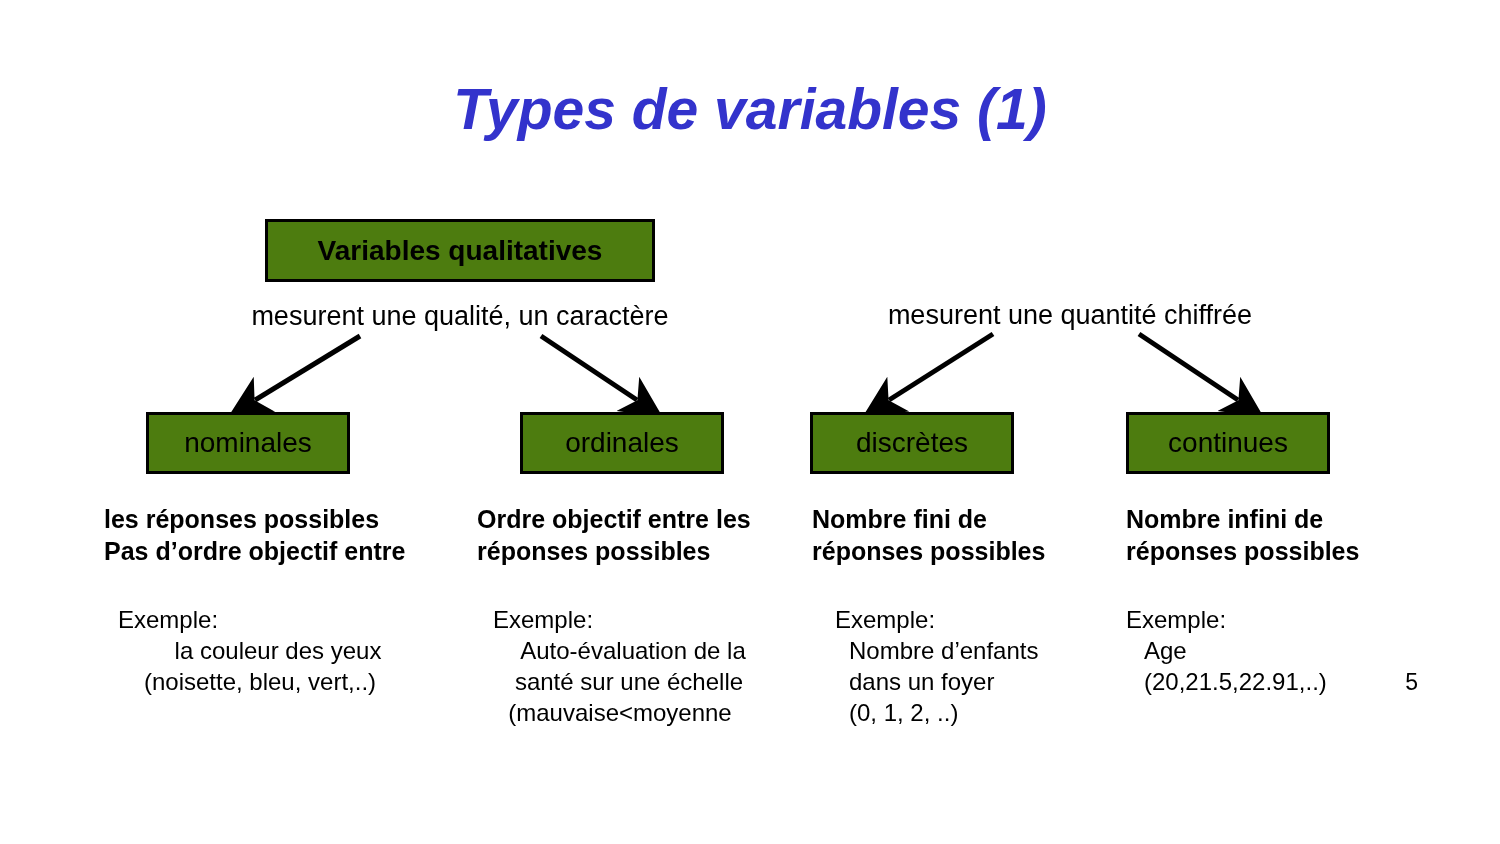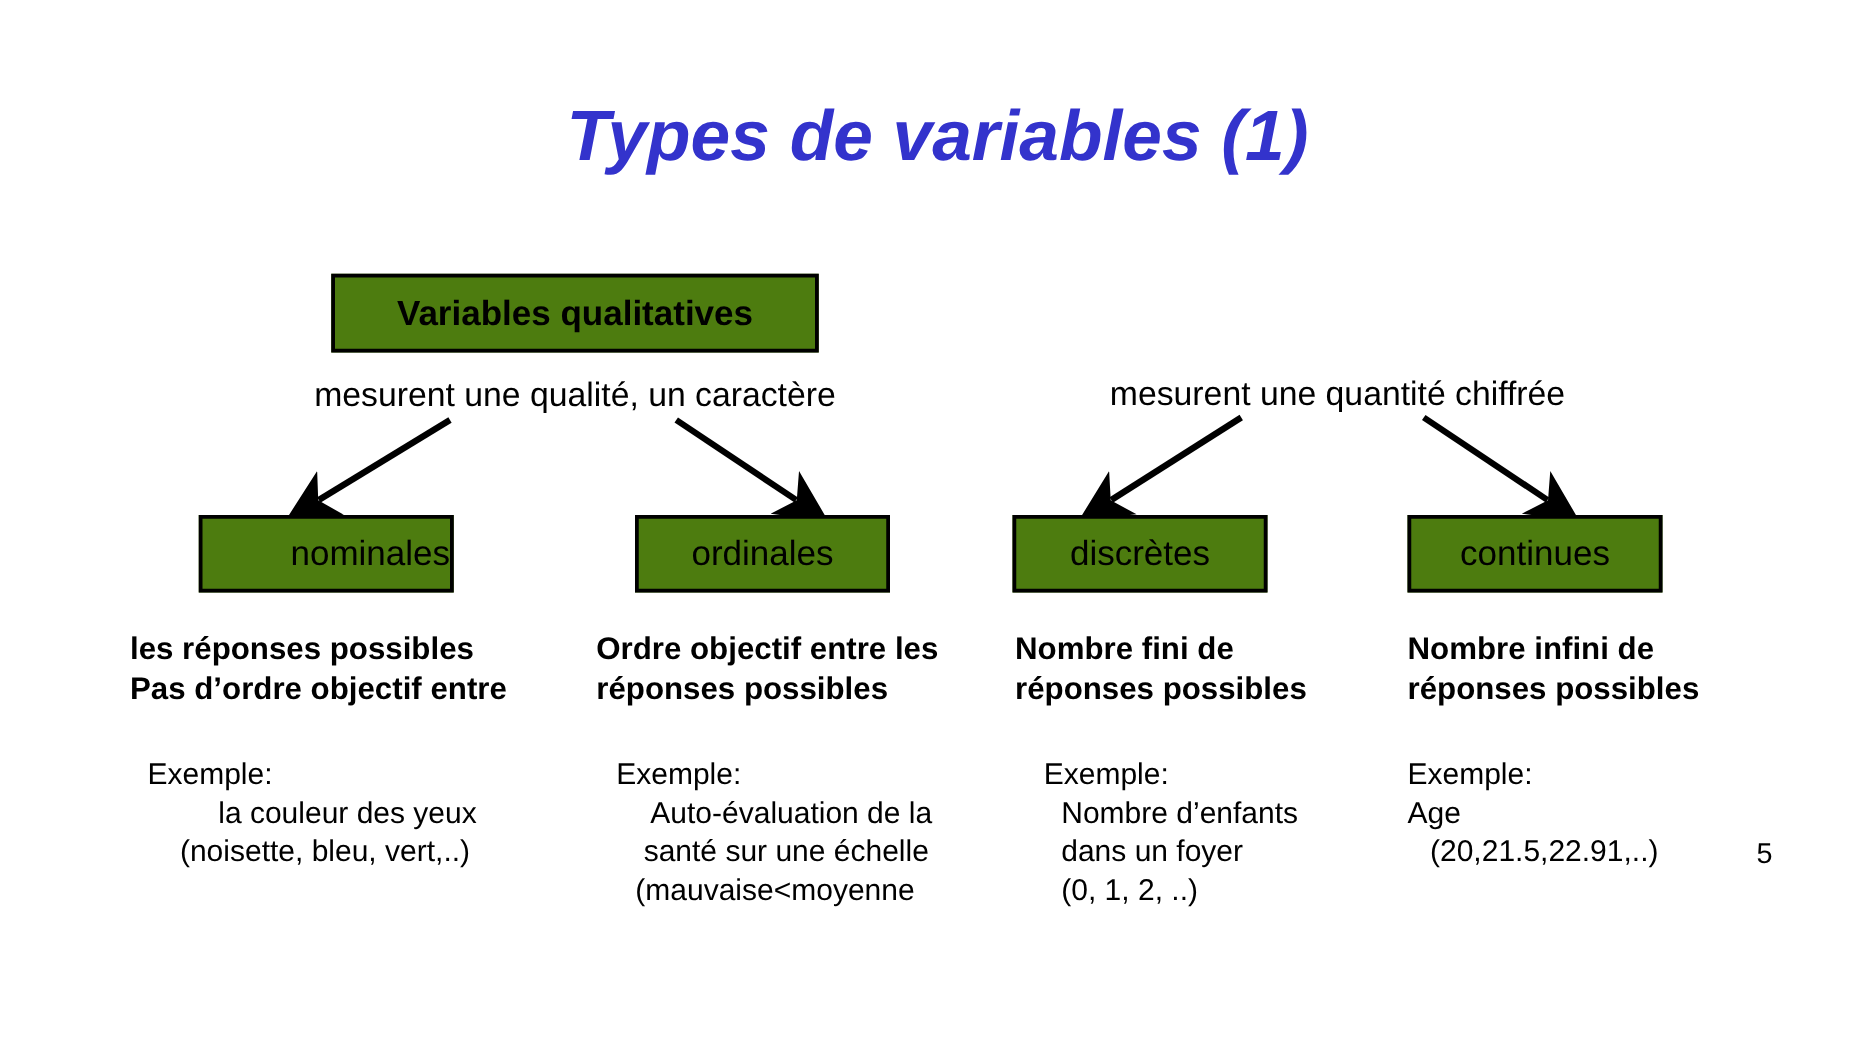--- a/index.html
+++ b/index.html
@@ -128,36 +128,36 @@
 
     <line x1="1139" y1="334" x2="1238" y2="400" stroke="#000000" stroke-width="5" marker-end="url(#ah)"></line>
   </svg>
 
   <div class="node-box head" style="left:265px; top:219px; width:390px; height:63px;">
     <span>Variables qualitatives</span>
   </div>
 
   <div class="branch-caption" style="left:200px; top:301px; width:520px;">mesurent une qualité, un caractère</div>
 
-  <div class="node-box leaf" style="left:159px; top:412px; width:204px; height:62px;justify-content:flex-end;">
+  <div class="node-box leaf" style="left:146px; top:412px; width:204px; height:62px;">
     <span>nominales</span>
   </div>
 
   <div class="desc-block" style="left:104px; top:504px; width:330px;">
     <div>les réponses possibles</div>
     <div>Pas d’ordre objectif entre</div>
   </div>
 
   <div class="example-block centered" style="left:100px; top:605px; width:320px;">
     <div class="ex-line ex-head" style="text-align:left; margin-left:18px;">Exemple:</div>
     <div class="ex-line" style="margin-left:36px;">la couleur des yeux</div>
     <div class="ex-line">(noisette, bleu, vert,..)</div>
   </div>
 
-  <div class="node-box leaf" style="left:508px; top:412px; width:204px; height:62px;text-align:right;">
+  <div class="node-box leaf" style="left:520px; top:412px; width:204px; height:62px;text-align:right;">
     <span>ordinales</span>
   </div>
 
   <div class="desc-block" style="left:477px; top:504px; width:310px;">
     <div>Ordre objectif entre les</div>
     <div>réponses possibles</div>
   </div>
 
   <div class="example-block centered" style="left:460px; top:605px; width:320px;">
     <div class="ex-line ex-head" style="text-align:left; margin-left:33px;">Exemple:</div>
@@ -190,19 +190,19 @@
     <span>continues</span>
   </div>
 
   <div class="desc-block" style="left:1126px; top:504px; width:270px;">
     <div>Nombre infini de</div>
     <div>réponses possibles</div>
   </div>
 
   <div class="example-block lefted" style="left:1126px; top:605px; width:280px;">
     <div class="ex-line ex-head">Exemple:</div>
-    <div class="ex-line" style="">Age</div>
+    <div class="ex-line" style="margin-left:18px;">Age</div>
     <div class="ex-line" style="margin-left:18px;">(20,21.5,22.91,..)</div>
   </div>
 
   <div id="page-number">5</div>
 
 </div>
 
 </body></html>

